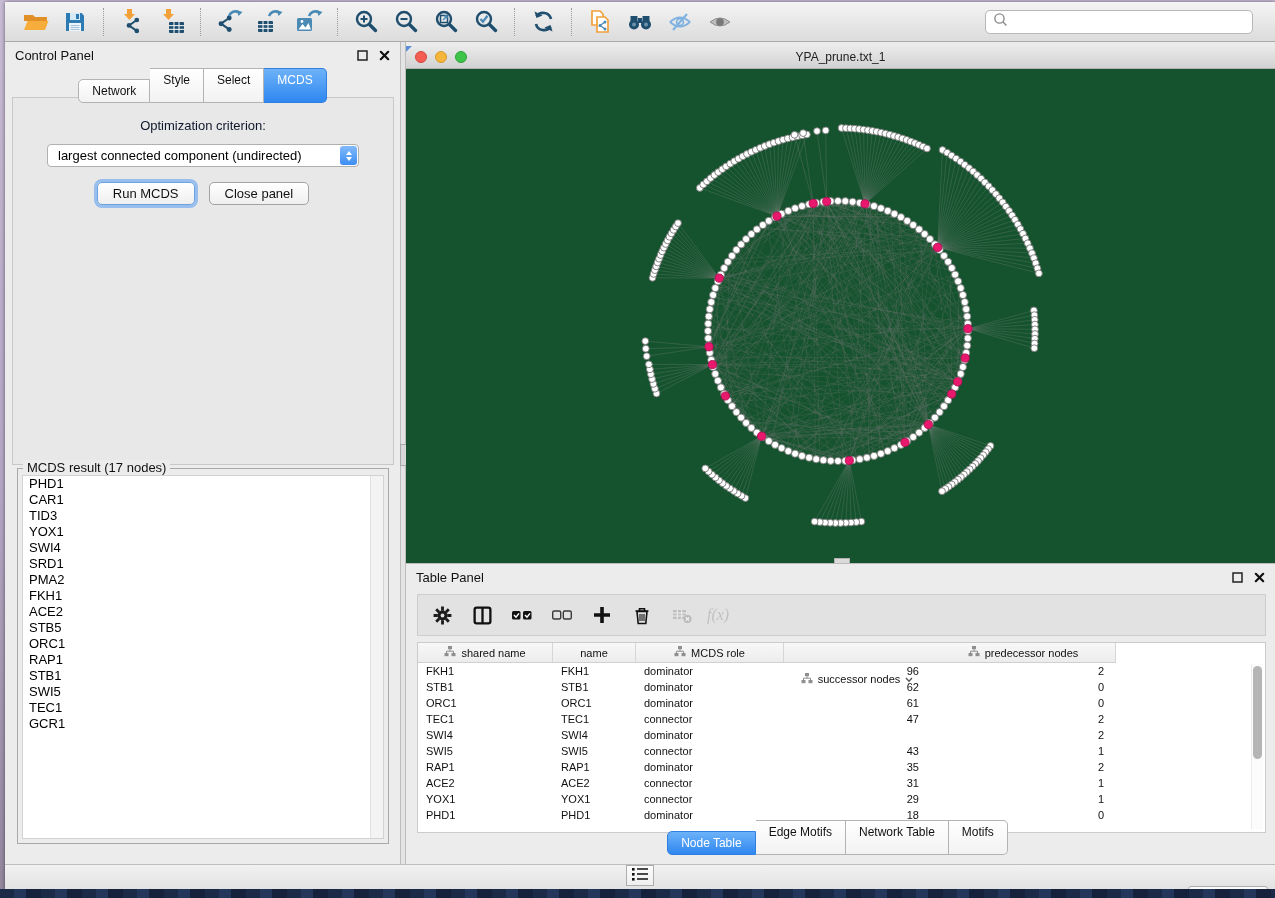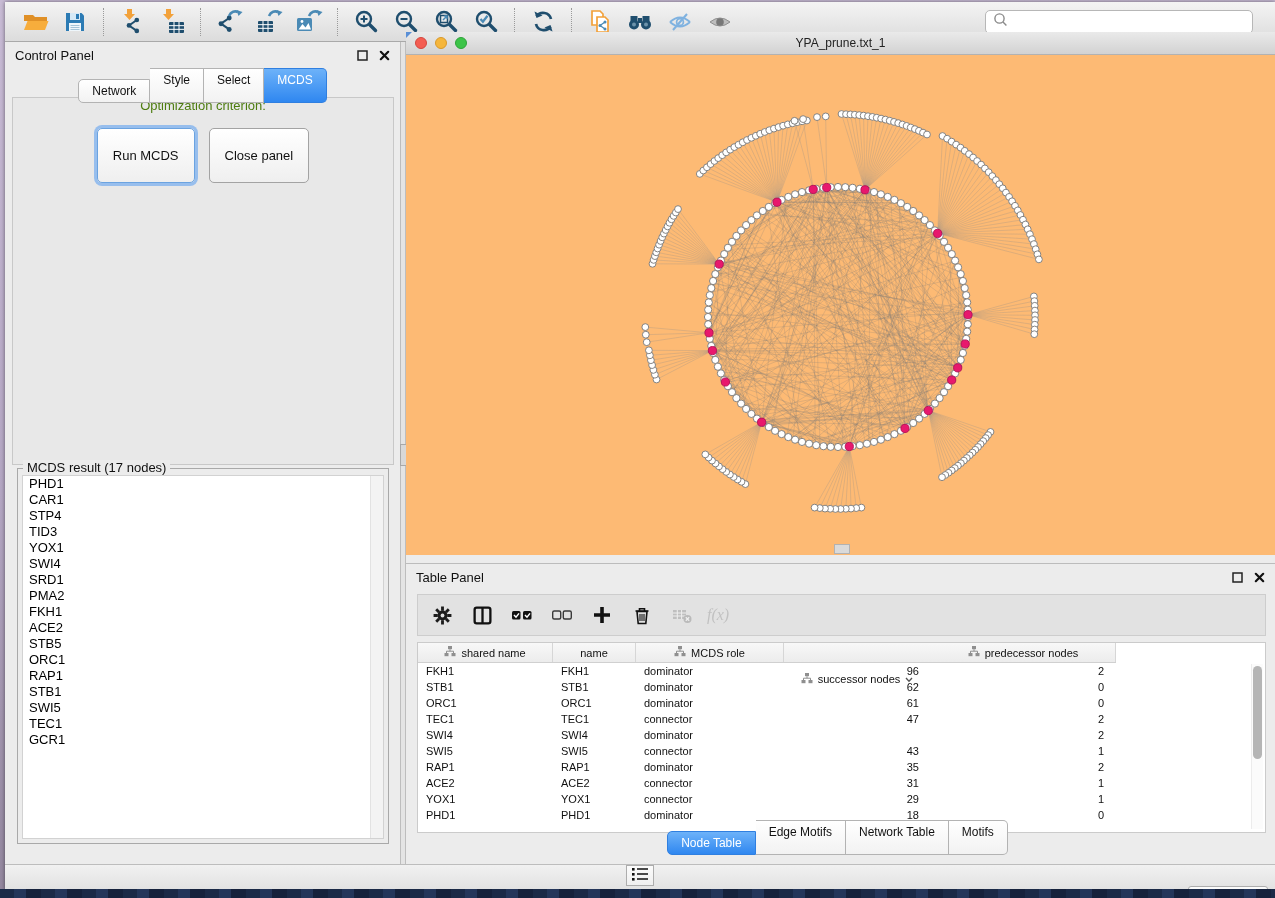--- a/index.html
+++ b/index.html
@@ -24,44 +24,44 @@
   #control-panel{position:absolute;left:0;top:40px;width:395px;height:822px;background:#ececec;}
   .panel-head{height:26px;display:flex;align-items:center;padding:0 10px;font-size:13px;color:#111;}
   .panel-icons{margin-left:auto;display:flex;gap:11px;align-items:center;}
   .pi-btn{border:none;background:none;padding:0;display:flex;cursor:pointer;}
   .cp-tabs{display:flex;justify-content:center;position:relative;z-index:2;}
   .seg-tab{font-size:12px;padding:4px 13px;background:linear-gradient(#ffffff,#f2f2f2);border:1px solid #b3b3b3;border-left:none;color:#111;cursor:pointer;}
   .seg-tab:first-child{border-left:1px solid #b3b3b3;border-radius:5px 0 0 5px;margin-top:11px;}
   .seg-tab:last-child{border-radius:0 5px 5px 0;}
   .seg-tab.active{background:linear-gradient(#6db2f9,#2f87f0);color:#fff;border-color:#2f7fe0;}
   #cp-content{position:absolute;left:7px;right:6px;top:55px;height:366px;background:#e8e8e8;border:1px solid #c8c8c8;}
-  #opt-label{text-align:center;font-size:13px;color:#4d7c0f;}
+  #opt-label{margin-top:20px;text-align:center;font-size:13px;color:#0f172a;}
   .select-row{margin-top:11px;display:flex;justify-content:center;}
   #criterion-select{width:312px;height:23px;background:#fff;border:1px solid #b0b0b0;border-radius:4px;
     display:flex;align-items:center;font-size:13px;padding-left:10px;position:relative;box-sizing:border-box;cursor:pointer;}
   .stepper{position:absolute;right:1px;top:1px;bottom:1px;width:17px;border-radius:3px;
     background:linear-gradient(#82bafa,#3c8df3);display:flex;flex-direction:column;align-items:center;justify-content:center;gap:2px;}
   .tri-up{width:0;height:0;border-left:3.5px solid transparent;border-right:3.5px solid transparent;border-bottom:4.5px solid #fff;}
   .tri-down{width:0;height:0;border-left:3.5px solid transparent;border-right:3.5px solid transparent;border-top:4.5px solid #fff;}
   .btn-row{margin-top:15px;display:flex;justify-content:center;gap:14px;}
-  .push-btn{font-size:13px;padding:19px 15px;background:linear-gradient(#ffffff,#efefef);border:1px solid #a3a3a3;border-radius:5px;color:#111;cursor:pointer;font-family:inherit;}
+  .push-btn{font-size:13px;padding:3px 15px;background:linear-gradient(#ffffff,#efefef);border:1px solid #a3a3a3;border-radius:5px;color:#111;cursor:pointer;font-family:inherit;}
   .push-btn.focused{box-shadow:0 0 0 3px rgba(108,168,240,.65);border-color:#6ba3e0;}
   #mcds-fieldset{position:absolute;left:12px;right:11px;top:426px;bottom:20px;border:1px solid #a9a9a9;}
   #mcds-legend{position:absolute;top:-9px;left:5px;background:#ececec;padding:0 4px;font-size:13px;color:#111;}
   #mcds-list{position:absolute;left:4px;right:4px;top:6px;bottom:4px;background:#fff;border:1px solid #d2d2d2;overflow:hidden;}
   .mcds-item{font-size:13px;line-height:16px;padding-left:6px;color:#000;}
   #mcds-scroll{position:absolute;right:0;top:0;bottom:0;width:12px;background:#f3f3f3;border-left:1px solid #e2e2e2;}
 
   
   #v-splitter{position:absolute;left:395px;top:40px;width:6px;height:822px;background:#e4e4e4;border-left:1px solid #bdbdbd;border-right:1px solid #bdbdbd;box-sizing:border-box;cursor:col-resize;}
   #v-handle{position:absolute;left:-1px;top:402px;width:6px;height:20px;background:#d8d8d8;border:1px solid #a8a8a8;}
   #h-handle{position:absolute;left:50%;margin-left:-7px;bottom:1px;width:14px;height:8px;background:#dadada;border:1px solid #b2b2b2;cursor:row-resize;}
 
   
-  #network-view{position:absolute;left:401px;top:30px;width:869px;height:523px;background:#fdba74;}
+  #network-view{position:absolute;left:401px;top:44px;width:869px;height:523px;background:#14532d;}
   #nv-titlebar{position:relative;height:22px;background:linear-gradient(#eaeaea,#d2d2d2);border-bottom:1px solid #b2b2b2;display:flex;align-items:center;}
   #nv-corner{position:absolute;left:0;top:0;width:0;height:0;border-left:6px solid #5a8fd6;border-bottom:6px solid transparent;}
   .traffic{display:flex;gap:8px;padding-left:9px;z-index:1;}
   .light{width:12px;height:12px;border-radius:50%;box-sizing:border-box;cursor:pointer;}
   .light.red{background:#f45d52;border:1px solid #d4473e;}
   .light.yellow{background:#f5b63c;border:1px solid #d9992a;}
   .light.green{background:#3dc449;border:1px solid #2ea33a;}
   #nv-title{position:absolute;left:0;right:0;text-align:center;font-size:12px;color:#222;}
   #net-canvas{position:absolute;left:0;top:22px;width:869px;height:501px;}
   #net-canvas svg .edge{stroke:#7a7a7a;stroke-opacity:.30;stroke-width:.7;}
@@ -273,32 +273,40 @@
         </span>
       </div>
       <div class="cp-tabs">
           <div class="seg-tab">Network</div>
           <div class="seg-tab">Style</div>
           <div class="seg-tab">Select</div>
           <div class="seg-tab active">MCDS</div>
         </div>
       <div id="cp-content">
         <div id="opt-label">Optimization criterion:</div>
+        <div class="select-row">
+          <div id="criterion-select">
+            <span>largest connected component (undirected)</span>
+            <span class="stepper">
+                <span class="tri-up"></span>
+                <span class="tri-down"></span>
+              </span>
+          </div>
+        </div>
         <div class="btn-row">
           <button class="push-btn focused">Run MCDS</button>
           <button class="push-btn">Close panel</button>
         </div>
       </div>
       <div id="mcds-fieldset">
         <div id="mcds-legend">MCDS result (17 nodes)</div>
         <div id="mcds-list">
           <div id="mcds-scroll"></div>
         <div class="mcds-item">PHD1</div>
             <div class="mcds-item">CAR1</div>
-            <div class="mcds-item">STP4</div>
             <div class="mcds-item">TID3</div>
             <div class="mcds-item">YOX1</div>
             <div class="mcds-item">SWI4</div>
             <div class="mcds-item">SRD1</div>
             <div class="mcds-item">PMA2</div>
             <div class="mcds-item">FKH1</div>
             <div class="mcds-item">ACE2</div>
             <div class="mcds-item">STB5</div>
             <div class="mcds-item">ORC1</div>
             <div class="mcds-item">RAP1</div>

